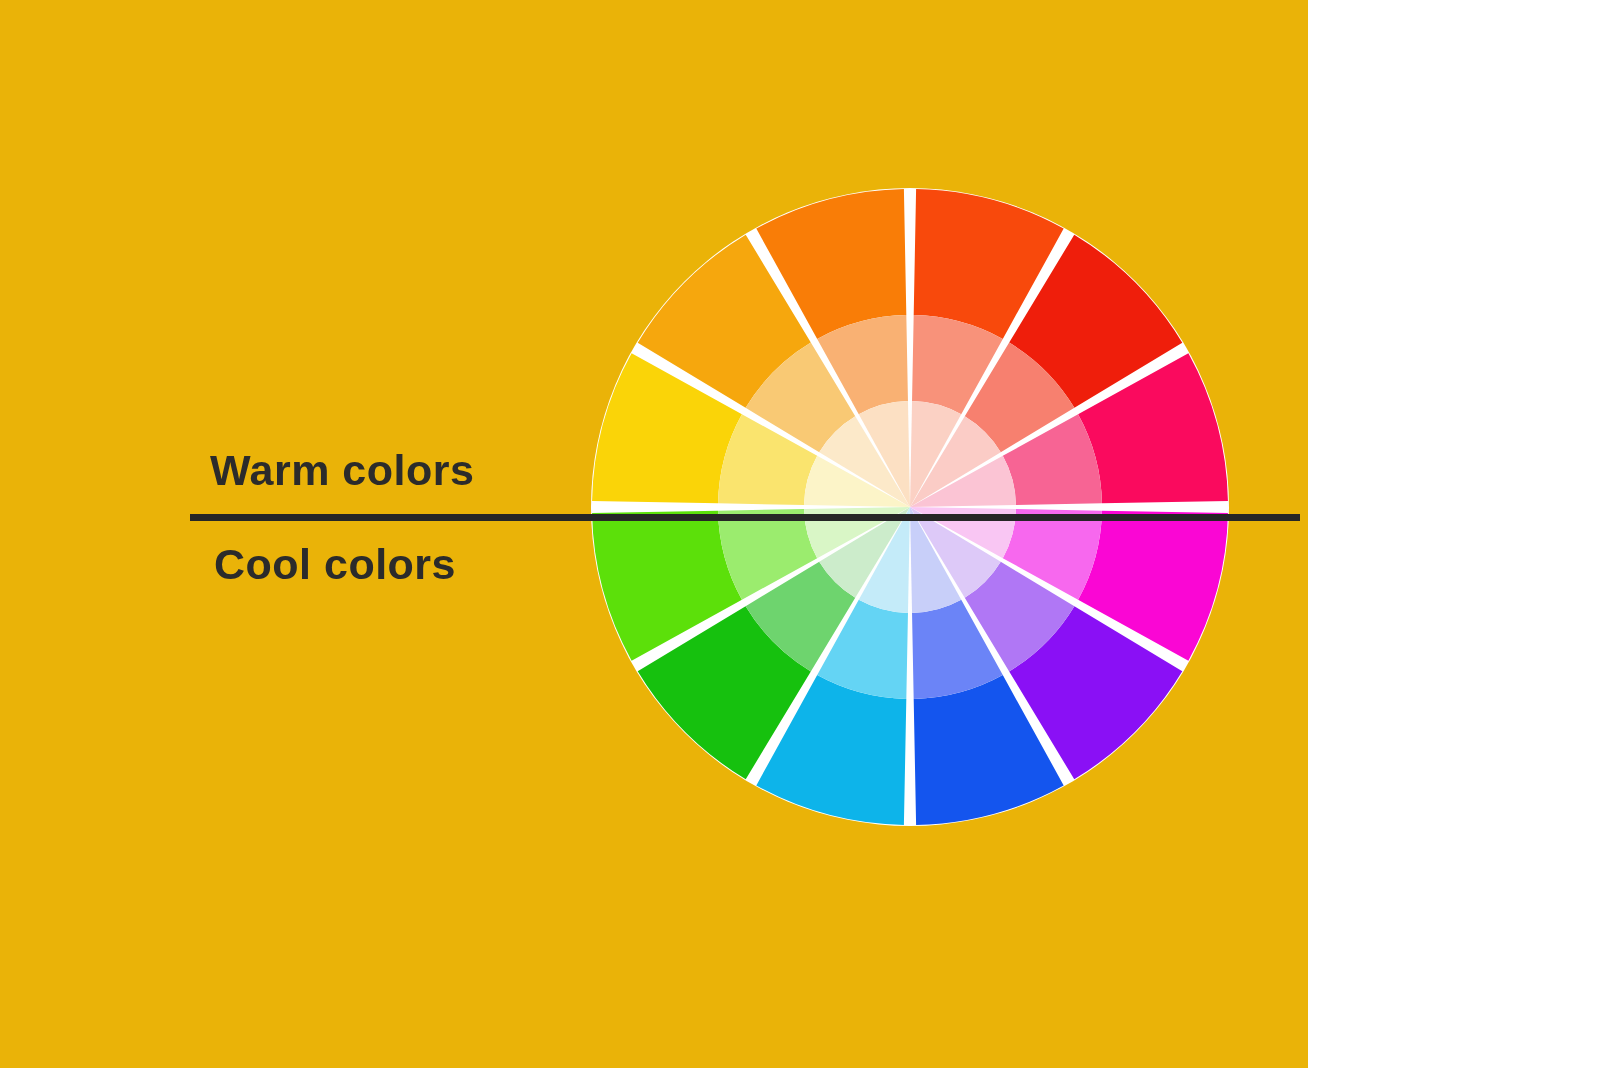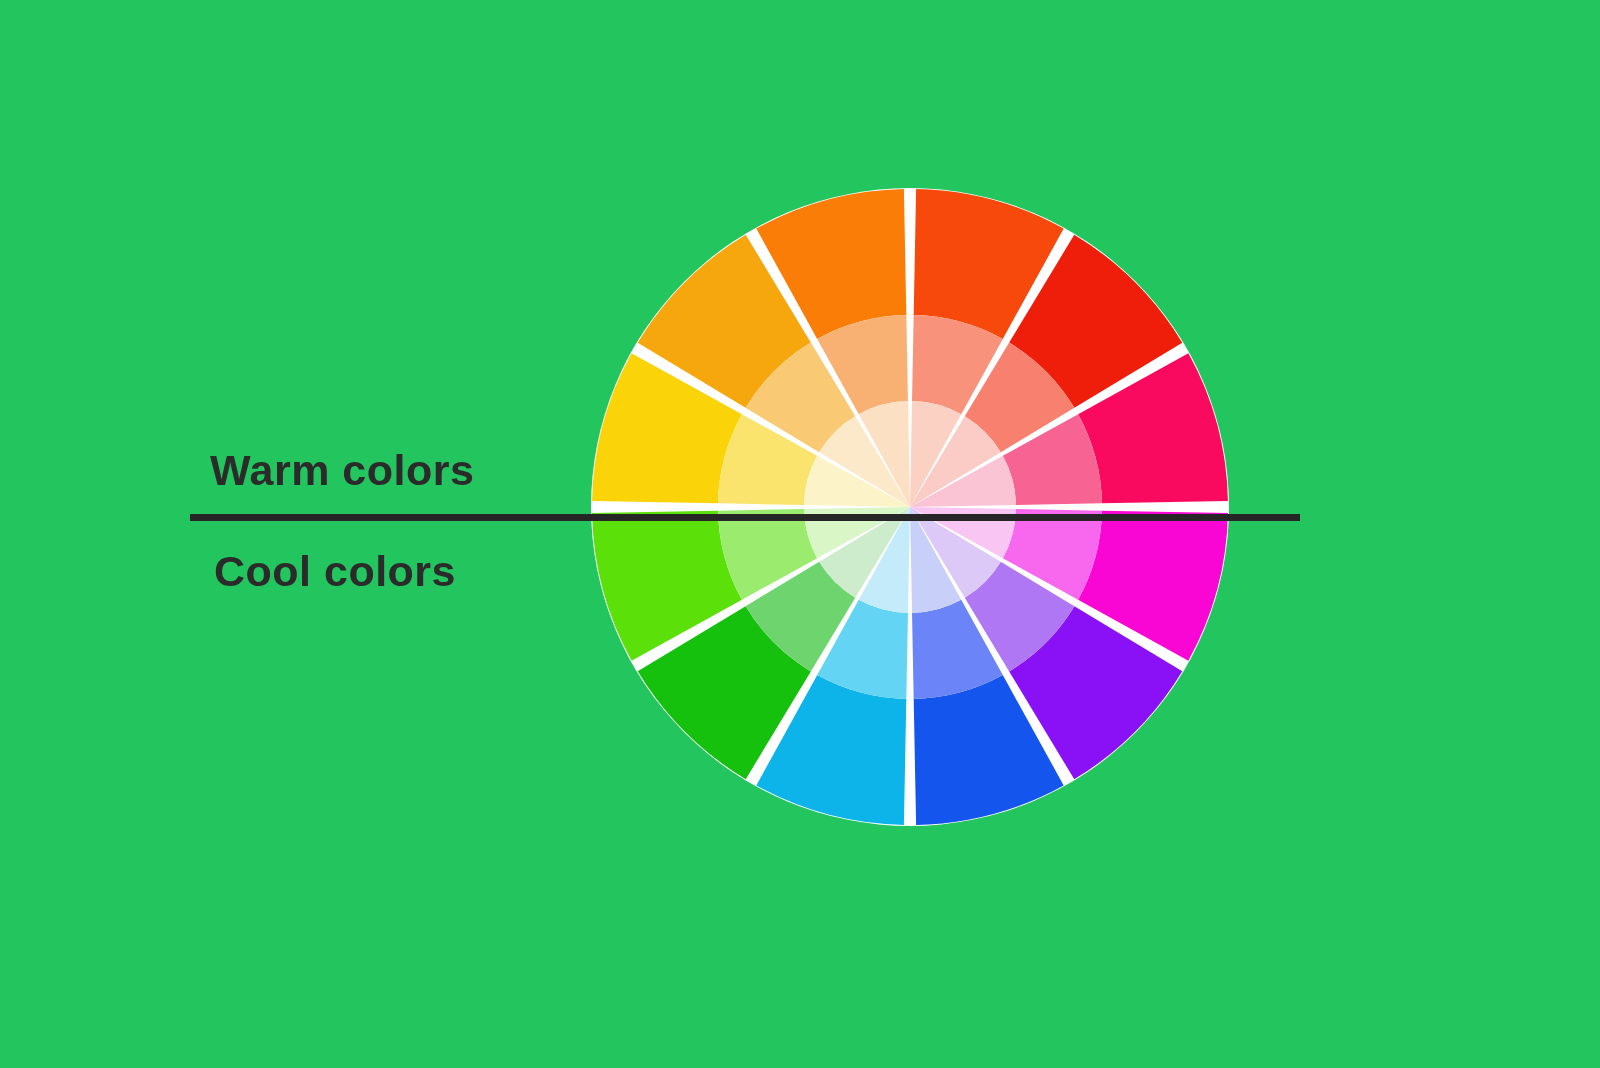--- a/index.html
+++ b/index.html
@@ -5,23 +5,23 @@
   html, body {
     margin: 0;
     padding: 0;
     background: #ffffff;
   }
   body {
     font-family: "Liberation Sans", sans-serif;
   }
   #stage {
     position: relative;
-    width: 1600px;
+    width: 1308px;
     height: 1068px;
-    background: #22c55e;
+    background: #eab308;
     overflow: hidden;
   }
   #wheel-svg {
     position: absolute;
     left: 0;
     top: 0;
     width: 1600px;
     height: 1068px;
   }
   .label {
@@ -33,21 +33,20 @@
     white-space: nowrap;
     font-family: "Liberation Sans", sans-serif;
   }
   #warm-label {
     left: 210px;
     top: 446px;
   }
   #cool-label {
     left: 214px;
     top: 540px;
-    margin-top: 7px;
   }
   #divider-line {
     position: absolute;
     left: 190px;
     top: 514px;
     width: 1110px;
     height: 7px;
     background: #262626;
   }
 </style>

